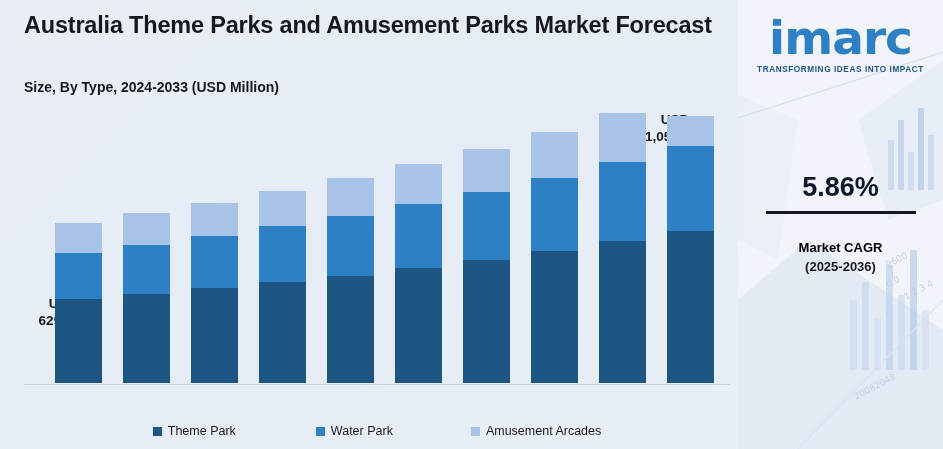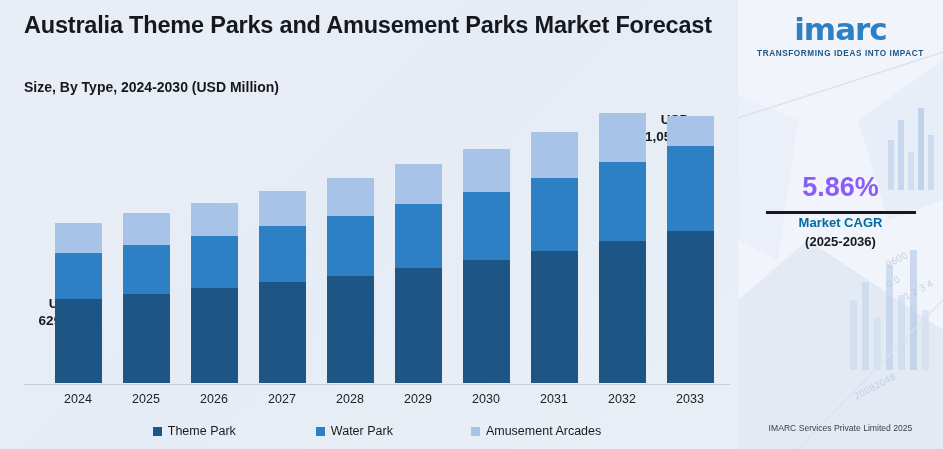--- a/index.html
+++ b/index.html
@@ -55,43 +55,43 @@
   .lg.l0{margin-left:0px;}
   .lg.l1{margin-left:80px;}
   .lg.l2{margin-left:78px;}
 
   
   .right{position:absolute;left:738px;top:0;width:205px;height:449px;
     background:#f2f5fa;overflow:hidden;}
   .rbg{position:absolute;inset:0;overflow:hidden;}
 
   .brand{position:absolute;left:0;top:14px;width:205px;text-align:center;}
-  .brand .word{font-size:31px;font-weight:bold;color:#2e80c4;letter-spacing:-1px;
+  .brand .word{font-size:47px;font-weight:bold;color:#2e80c4;letter-spacing:-1px;
     line-height:1;font-family:"DejaVu Sans", sans-serif;}
   .brand .tag{font-size:8.2px;font-weight:bold;color:#1d5584;letter-spacing:0.6px;
     margin-top:4px;}
 
   .cagr{position:absolute;left:0;top:172px;width:205px;text-align:center;}
-  .cagr .val{font-size:27px;font-weight:bold;color:#8b5cf6;}
+  .cagr .val{font-size:27px;font-weight:bold;color:#0f172a;}
   .cagr .rule{width:150px;height:3px;background:#16181d;margin:8px auto 0 auto;}
-  .cagr .lbl{font-size:13px;font-weight:bold;color:#0369a1;margin-top:1px;}
+  .cagr .lbl{font-size:13px;font-weight:bold;color:#000000;margin-top:26px;}
   .cagr .yrs{font-size:13px;font-weight:bold;color:#16181d;margin-top:4px;}
 
   .copy{position:absolute;left:0;bottom:14px;width:205px;text-align:center;
     font-size:8.6px;color:#3b3f46;line-height:1.5;}
 </style>
 </head>
 <body>
 
 <div class="page">
 
   <div class="left">
 
     <div class="title">Australia Theme Parks and Amusement Parks Market Forecast</div>
-    <div class="subtitle">Size, By Type, 2024-2030 (USD Million)</div>
+    <div class="subtitle">Size, By Type, 2024-2033 (USD Million)</div>
 
     <div class="callout left-co">
       <div>USD</div>
       <div>629.5 M</div>
     </div>
     <div class="callout right-co">
       <div>USD</div>
       <div>1,050.6 M</div>
     </div>
 
@@ -144,32 +144,20 @@
           </div>
           <div class="barcol" style="left: 642.5px;">
             <div class="seg s2" style="height: 30.19px; background: rgb(168, 195, 232);"></div>
             <div class="seg s1" style="height: 85.27px; background: rgb(46, 128, 196);"></div>
             <div class="seg s0" style="height: 151.96px; background: rgb(29, 85, 132);"></div>
           </div>
         </div>
       <div class="axis"></div>
     </div>
 
-    <div class="xlabels" id="xlabels">
-        <div class="xlab" style="left: 24px;">2024</div>
-        <div class="xlab" style="left: 92px;">2025</div>
-        <div class="xlab" style="left: 160px;">2026</div>
-        <div class="xlab" style="left: 228px;">2027</div>
-        <div class="xlab" style="left: 296px;">2028</div>
-        <div class="xlab" style="left: 364px;">2029</div>
-        <div class="xlab" style="left: 432px;">2030</div>
-        <div class="xlab" style="left: 500px;">2031</div>
-        <div class="xlab" style="left: 568px;">2032</div>
-        <div class="xlab" style="left: 636px;">2033</div>
-      </div>
 
     <div class="legend">
       <div class="lg l0">
         <span class="sw" id="sw0" style="background: rgb(29, 85, 132);"></span>
         <span>Theme Park</span>
       </div>
       <div class="lg l1">
         <span class="sw" id="sw1" style="background: rgb(46, 128, 196);"></span>
         <span>Water Park</span>
       </div>
@@ -220,16 +208,15 @@
     </div>
 
     <div class="cagr">
       <div class="val">5.86%</div>
       <div class="rule"></div>
       <div class="lbl">Market CAGR</div>
       <div class="yrs">(2025-2036)</div>
     </div>
 
     <div class="copy">
-      <div>IMARC Services Private Limited 2025</div>
     </div>
   </div>
 </div>
 
 </body></html>

